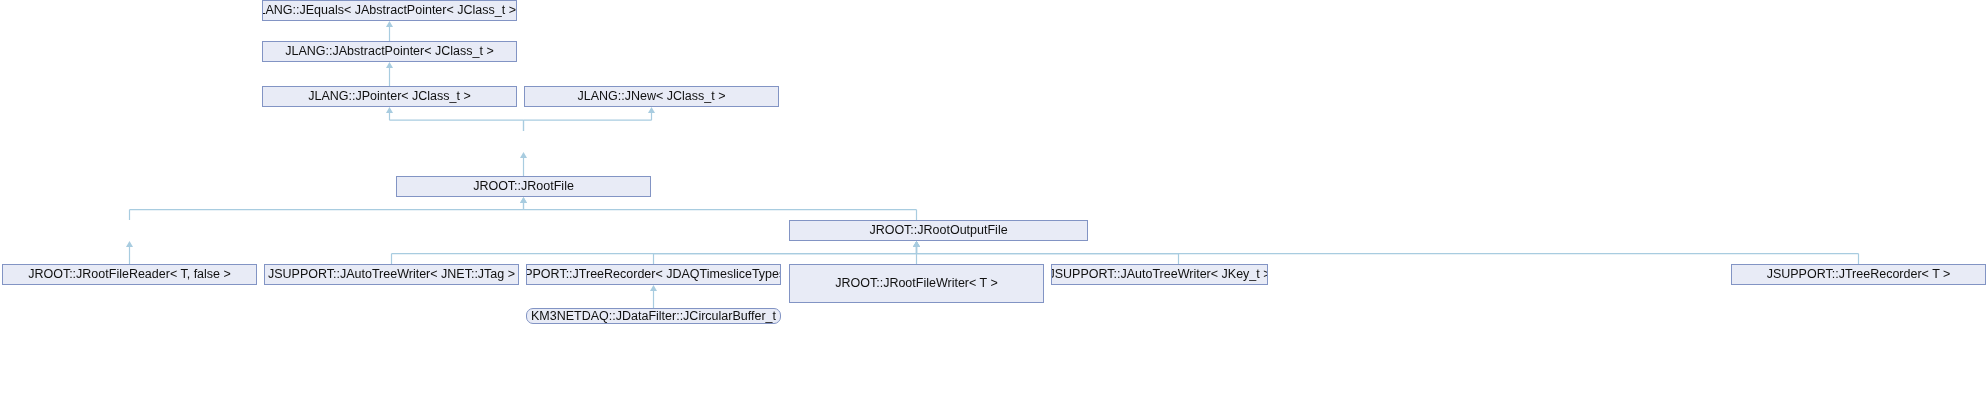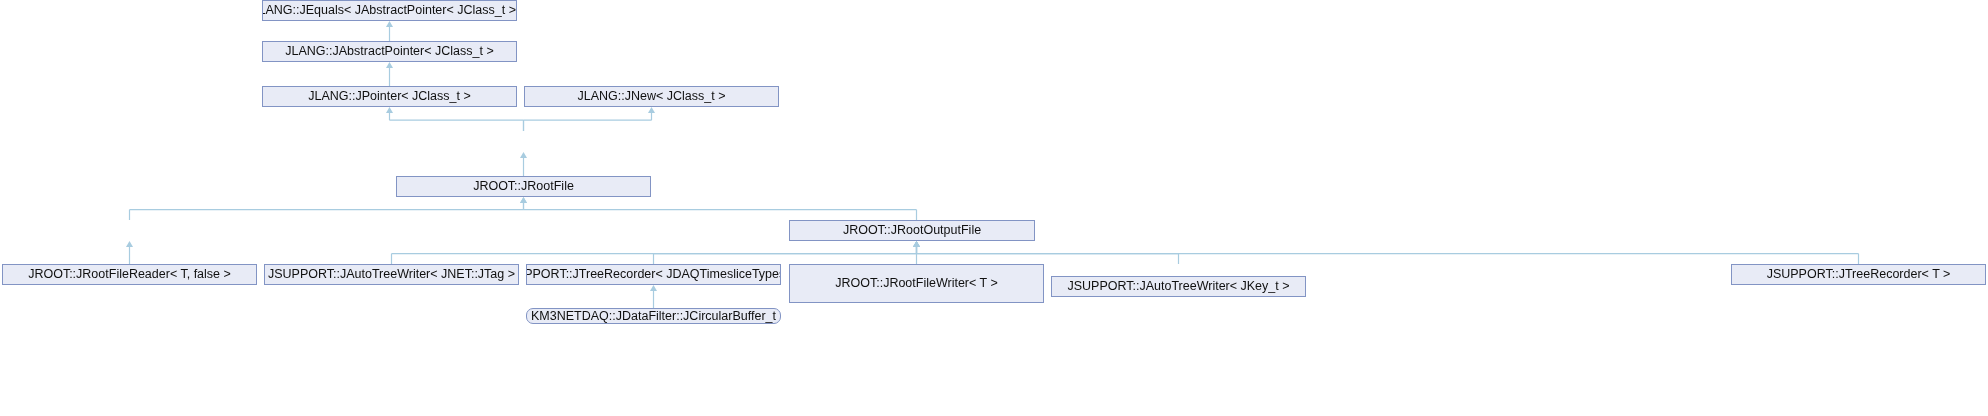--- a/index.html
+++ b/index.html
@@ -105,36 +105,36 @@
     </div>
     <div class="node" style="left: 262px; top: 86px; width: 255px; height: 21px; justify-content: center;">
       <span class="node-label">JLANG::JPointer&lt; JClass_t &gt;</span>
     </div>
     <div class="node" style="left: 524px; top: 86px; width: 255px; height: 21px;">
       <span class="node-label">JLANG::JNew&lt; JClass_t &gt;</span>
     </div>
     <div class="node" style="left: 396px; top: 176px; width: 255px; height: 21px;">
       <span class="node-label">JROOT::JRootFile</span>
     </div>
-    <div class="node" style="left: 789px; top: 220px; width: 246px; height: 21px;">
+    <div class="node" style="left: 789px; top: 220px; width: 299px; height: 21px;">
       <span class="node-label">JROOT::JRootOutputFile</span>
     </div>
     <div class="node" style="left: 2px; top: 264px; width: 255px; height: 21px;">
       <span class="node-label">JROOT::JRootFileReader&lt; T, false &gt;</span>
     </div>
     <div class="node" style="left: 264px; top: 264px; width: 255px; height: 21px;">
       <span class="node-label">JSUPPORT::JAutoTreeWriter&lt; JNET::JTag &gt;</span>
     </div>
     <div class="node" style="left: 526px; top: 264px; width: 255px; height: 21px;">
       <span class="node-label">JSUPPORT::JTreeRecorder&lt; JDAQTimesliceTypes_t &gt;</span>
     </div>
     <div class="node" style="left: 789px; top: 264px; width: 255px; height: 39px;">
       <span class="node-label">JROOT::JRootFileWriter&lt; T &gt;</span>
     </div>
-    <div class="node" style="left: 1051px; top: 276px; width: 255px; height: 21px; align-items: center;">
+    <div class="node" style="left: 1051px; top: 264px; width: 217px; height: 21px; align-items: center;">
       <span class="node-label">JSUPPORT::JAutoTreeWriter&lt; JKey_t &gt;</span>
     </div>
     <div class="node" style="left: 1731px; top: 264px; width: 255px; height: 21px;">
       <span class="node-label">JSUPPORT::JTreeRecorder&lt; T &gt;</span>
     </div>
     <div class="node" style="left: 526px; top: 308px; width: 255px; height: 16px; border-radius: 7px;">
       <span class="node-label">KM3NETDAQ::JDataFilter::JCircularBuffer_t</span>
     </div>
   </div>
 

